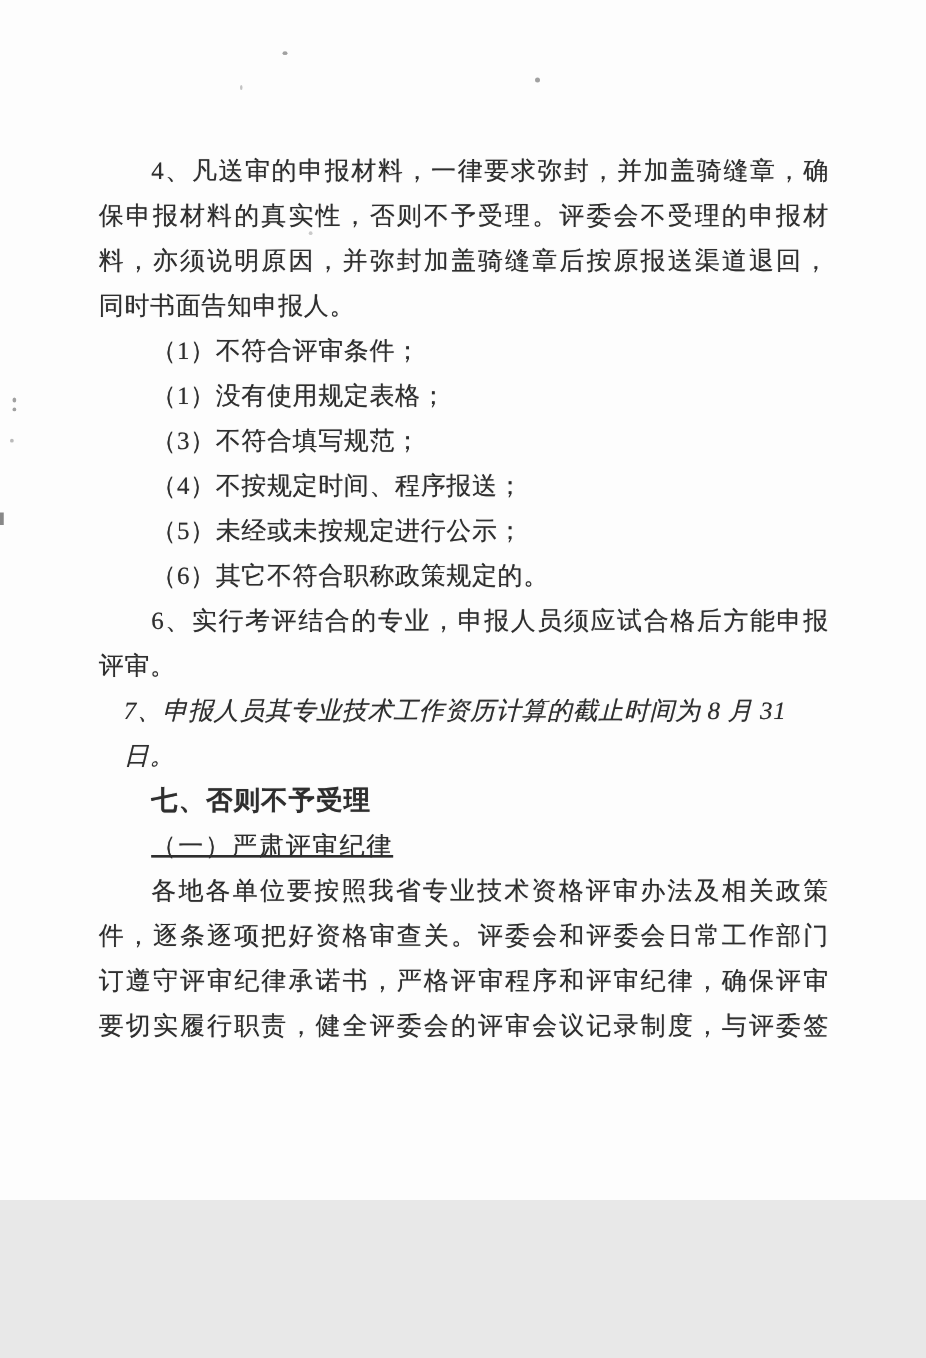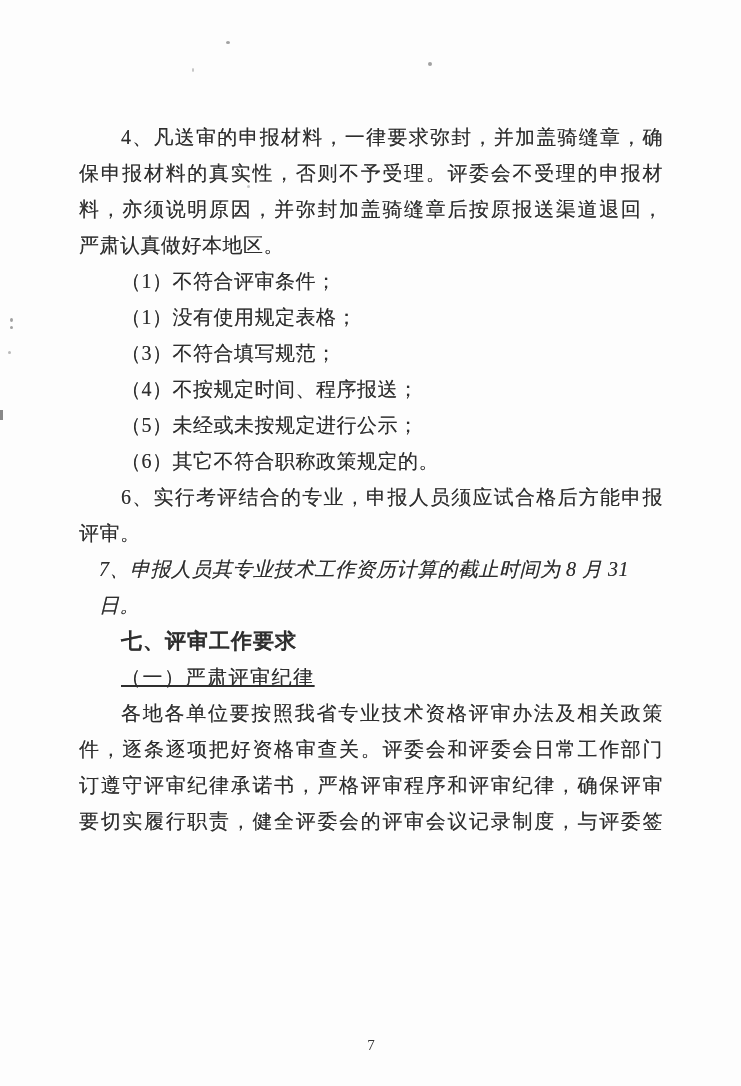--- a/index.html
+++ b/index.html
@@ -3,21 +3,21 @@
 <meta charset="utf-8">
 <style>
   html, body {
     margin: 0;
     padding: 0;
     background: #e8e8e8;
   }
   .page {
     position: relative;
     width: 741px;
-    height: 1086px;
+    height: 960px;
     margin: 0 auto;
     background: #fdfdfd;
     overflow: hidden;
     font-family: "Liberation Serif", serif;
     color: #2e2e2e;
   }
   .doc-body {
     position: absolute;
     left: 79px;
     top: 119px;
@@ -76,21 +76,21 @@
 </style>
 </head>
 <body>
 
 <div class="page">
   <div class="doc-body">
       <div class="block paragraph">
         <div class="line fill indent">4、凡送审的申报材料，一律要求弥封，并加盖骑缝章，确</div>
         <div class="line fill">保申报材料的真实性，否则不予受理。评委会不受理的申报材</div>
         <div class="line fill">料，亦须说明原因，并弥封加盖骑缝章后按原报送渠道退回，</div>
-        <div class="line">严肃认真做好本地区。</div>
+        <div class="line">同时书面告知申报人。</div>
       </div>
       <div class="block list-item">
         <div class="line indent">（1）不符合评审条件；</div>
       </div>
       <div class="block list-item">
         <div class="line indent">（1）没有使用规定表格；</div>
       </div>
       <div class="block list-item">
         <div class="line indent">（3）不符合填写规范；</div>
       </div>
@@ -104,21 +104,21 @@
         <div class="line indent">（6）其它不符合职称政策规定的。</div>
       </div>
       <div class="block paragraph">
         <div class="line fill indent">6、实行考评结合的专业，申报人员须应试合格后方能申报</div>
         <div class="line">评审。</div>
       </div>
       <div class="block paragraph">
         <div class="line indent-sm">7、申报人员其专业技术工作资历计算的截止时间为 8 月 31 日。</div>
       </div>
       <div class="block section-heading">
-        <div class="line indent">七、评审工作要求</div>
+        <div class="line indent">七、否则不予受理</div>
       </div>
       <div class="block sub-heading">
         <div class="line indent">（一）严肃评审纪律</div>
       </div>
       <div class="block paragraph">
         <div class="line fill indent">各地各单位要按照我省专业技术资格评审办法及相关政策</div>
         <div class="line fill">件，逐条逐项把好资格审查关。评委会和评委会日常工作部门</div>
         <div class="line fill">订遵守评审纪律承诺书，严格评审程序和评审纪律，确保评审</div>
         <div class="line fill">要切实履行职责，健全评委会的评审会议记录制度，与评委签</div>
       </div>

